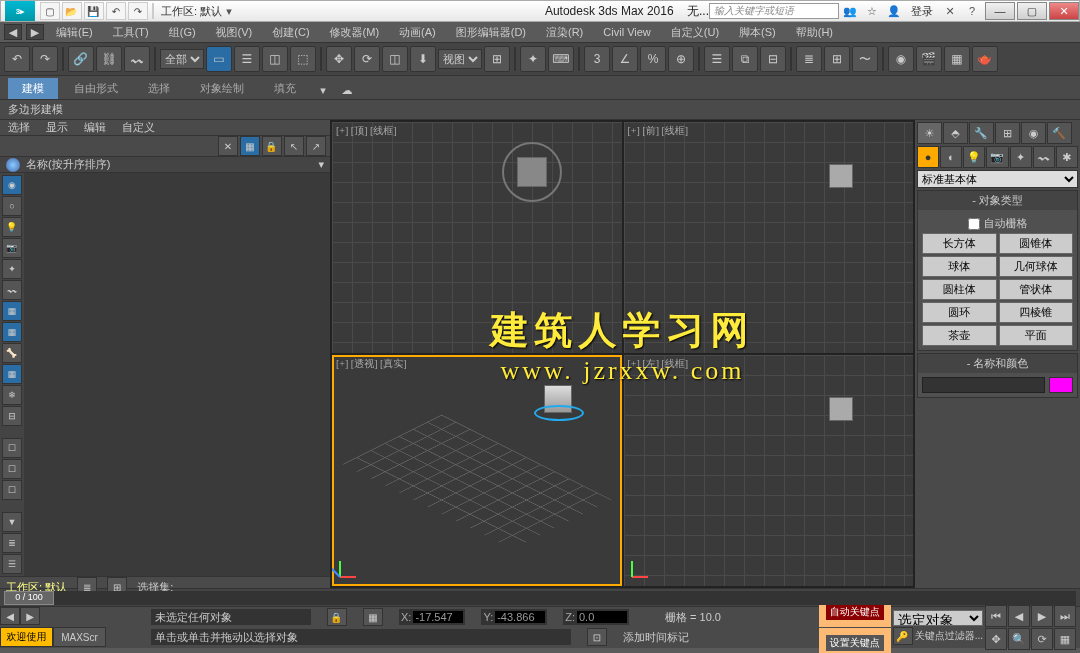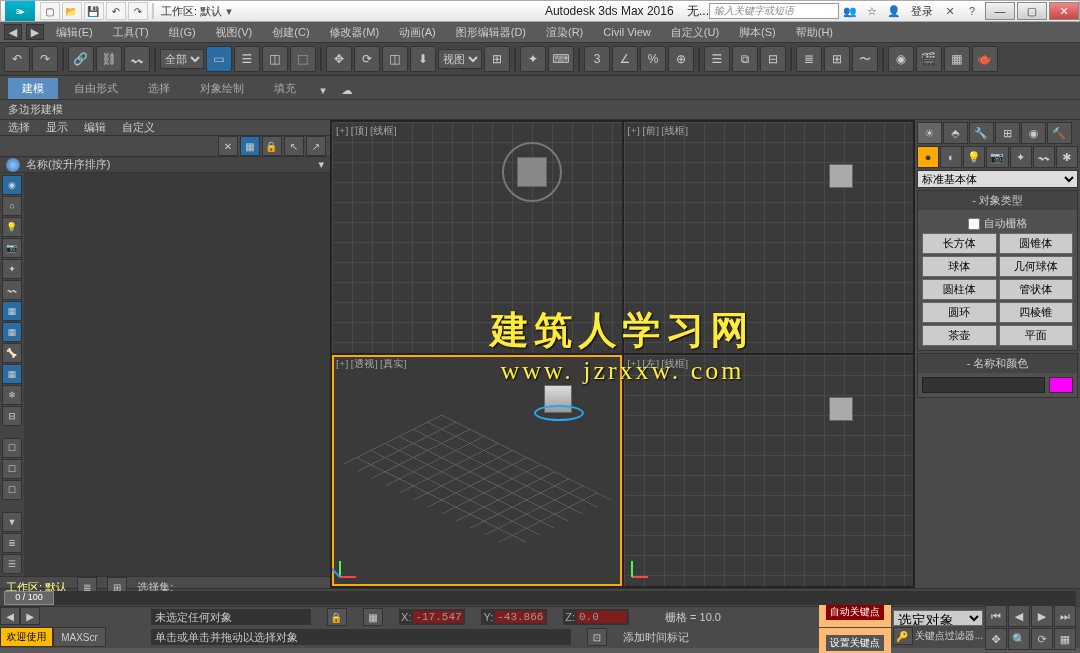--- a/index.html
+++ b/index.html
@@ -95,21 +95,21 @@
 
 .statusbar { height: 42px; background:#4a4a4a; display:flex; border-top:1px solid #333; }
 .statusleft { width: 106px; display:flex; flex-direction:column; }
 .statustab { height:20px; display:flex; align-items:center; justify-content:center; background:#555; border:1px solid #333; cursor:pointer; font-size:10px; }
 .statustab.active { background:#fb0; color:#000; }
 .statusmid { flex:1; display:flex; flex-direction:column; }
 .statrow { height:20px; display:flex; align-items:center; gap:16px; padding: 0 4px; margin-left: 41px; }
 .statbtn { width:20px; height:18px; background:#555; border:1px solid #333; display:flex; align-items:center; justify-content:center; cursor:pointer; font-size:10px; }
 .coord { display:flex; align-items:center; gap:2px; background:#333; padding:0 2px; height:16px; }
 .coord span { color:#aaa; }
-.coord .cval { background:#7f1d1d; color:#999; width:50px; padding:0 2px;font-family:Liberation Mono, monospace; }
+.coord .cval { background:#000000; color:#999; width:50px; padding:0 2px; }
 .statusright { display:flex; align-items:center; gap:2px; padding:0 4px; }
 .playbtn { width:22px; height:22px; background:#555; border:1px solid #333; display:flex; align-items:center; justify-content:center; cursor:pointer; font-size:11px; }
 .keybtn { background:#8b0000; color:#fff; border:7px solid #fdba74; padding:1px 4px; cursor:pointer; font-size:10px; }
 .keydrop { background:#ccc; color:#000; border:1px solid #666; height:16px; width:90px; font-size:14px; }
 </style>
 </head>
 <body>
 
 <div class="titlebar">
   <div class="logo">3▸</div>

